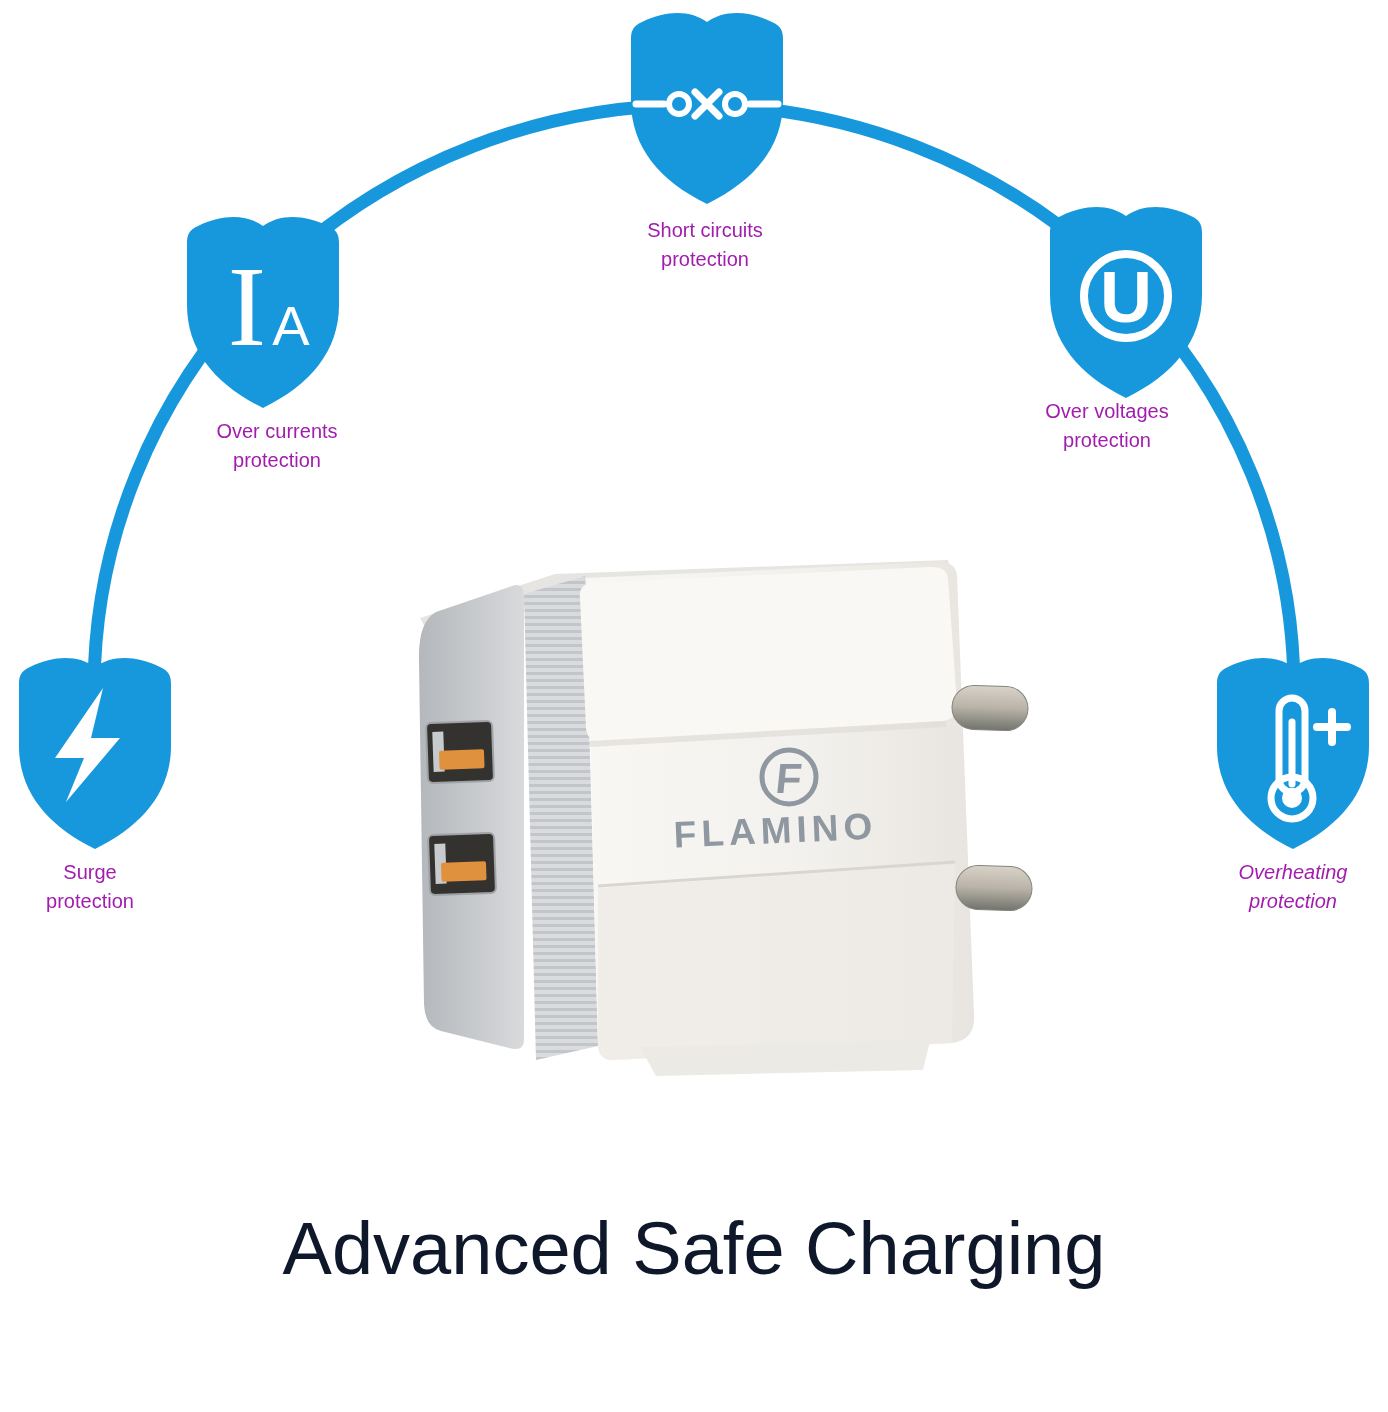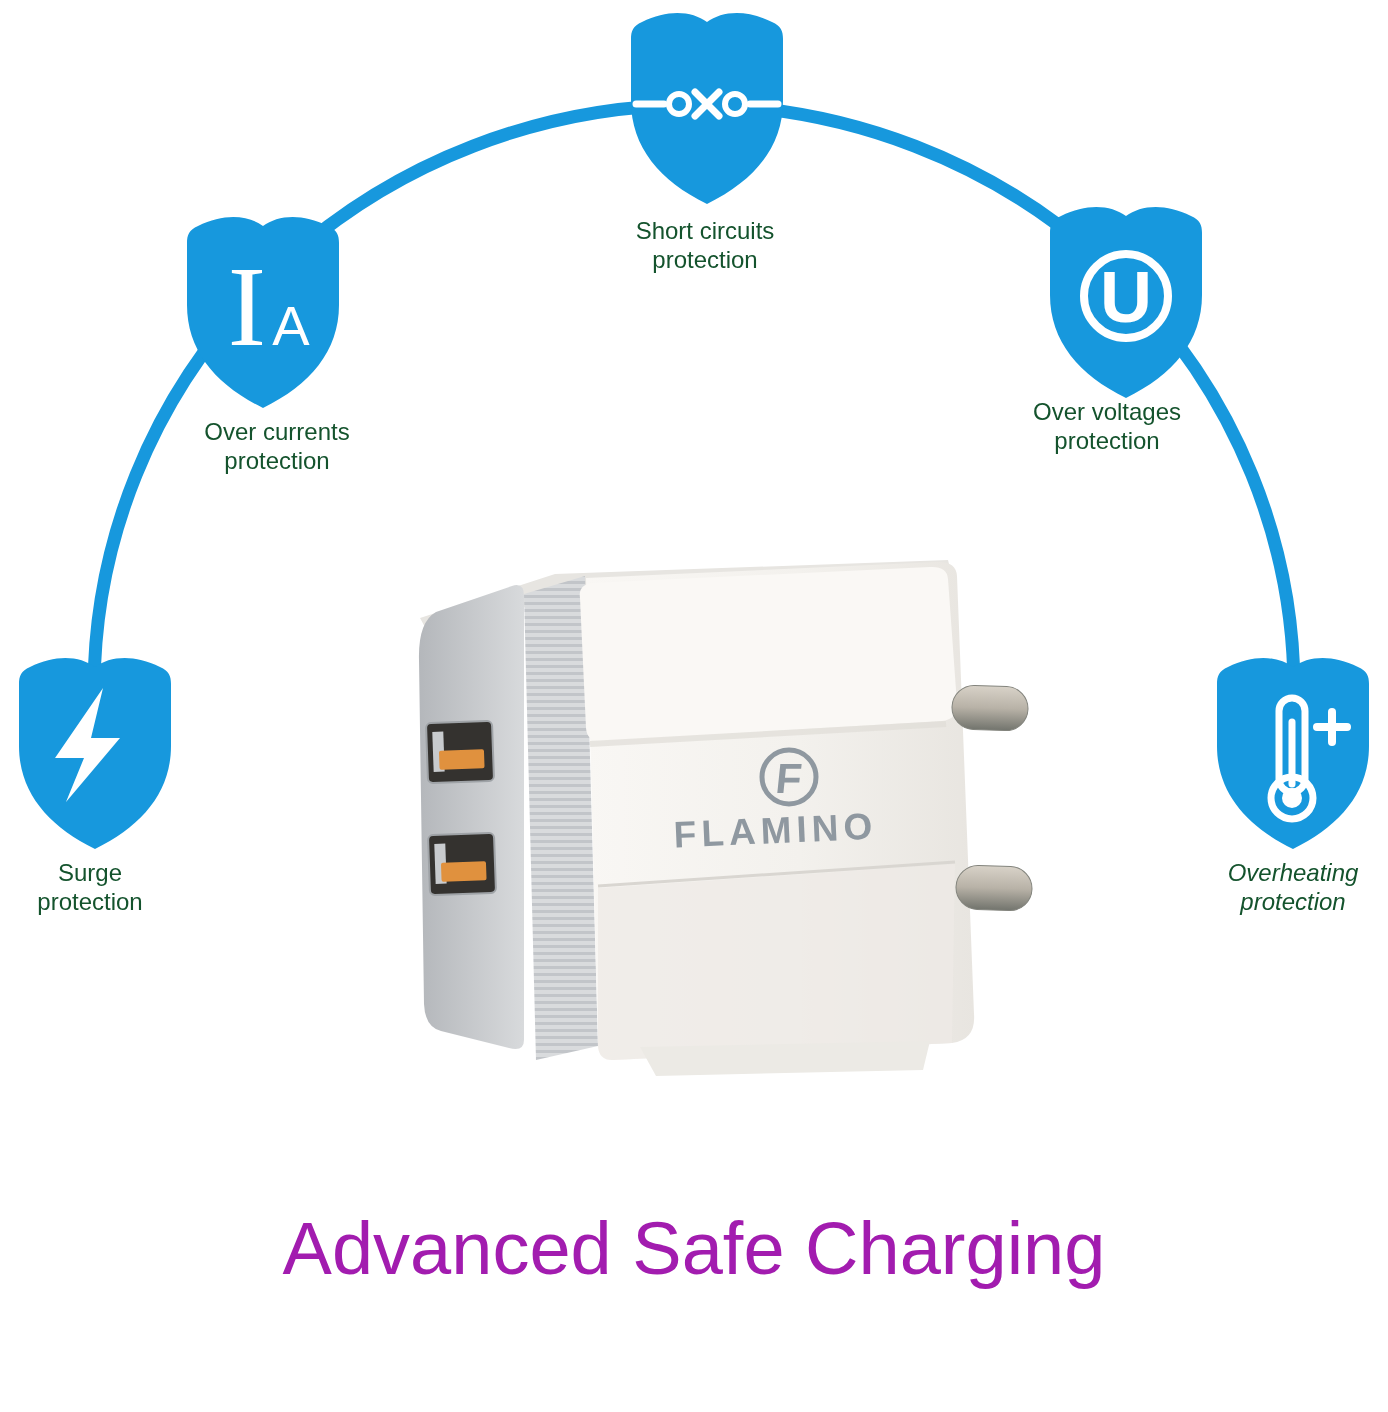--- a/index.html
+++ b/index.html
@@ -1,22 +1,22 @@
 <!DOCTYPE html>
 <html><head>
 <meta charset="utf-8">
 <style>
   html,body{margin:0;padding:0;background:#ffffff;}
   .stage{position:relative;width:1388px;height:1412px;background:#ffffff;overflow:hidden;
          font-family:"Liberation Sans", sans-serif;}
   .art{position:absolute;left:0;top:0;}
   .shield-label{position:absolute;transform:translateX(-50%);text-align:center;
-                color:#14532d;font-size:24px;line-height:29px;letter-spacing:0;}
+                color:#a21caf;font-size:20px;line-height:29px;letter-spacing:0;}
   .headline{position:absolute;left:694px;transform:translateX(-50%);white-space:nowrap;
-            color:#a21caf;font-size:74px;line-height:1;}
+            color:#0f172a;font-size:74px;line-height:1;}
 </style>
 </head>
 <body>
 
 <div class="stage">
 
   <svg class="art" width="1388" height="1412" viewBox="0 0 1388 1412">
     <defs>
       <path id="shield-shape" d="M85 14 C70 3 46 1 20 14 C11 18 9 23 9 31 L9 93 C9 139 38 173 85 196 C132 173 161 139 161 93 L161 31 C161 23 159 18 150 14 C124 1 100 3 85 14 Z"></path>
       <linearGradient id="grayGrad" x1="0" y1="0" x2="1" y2="0">

